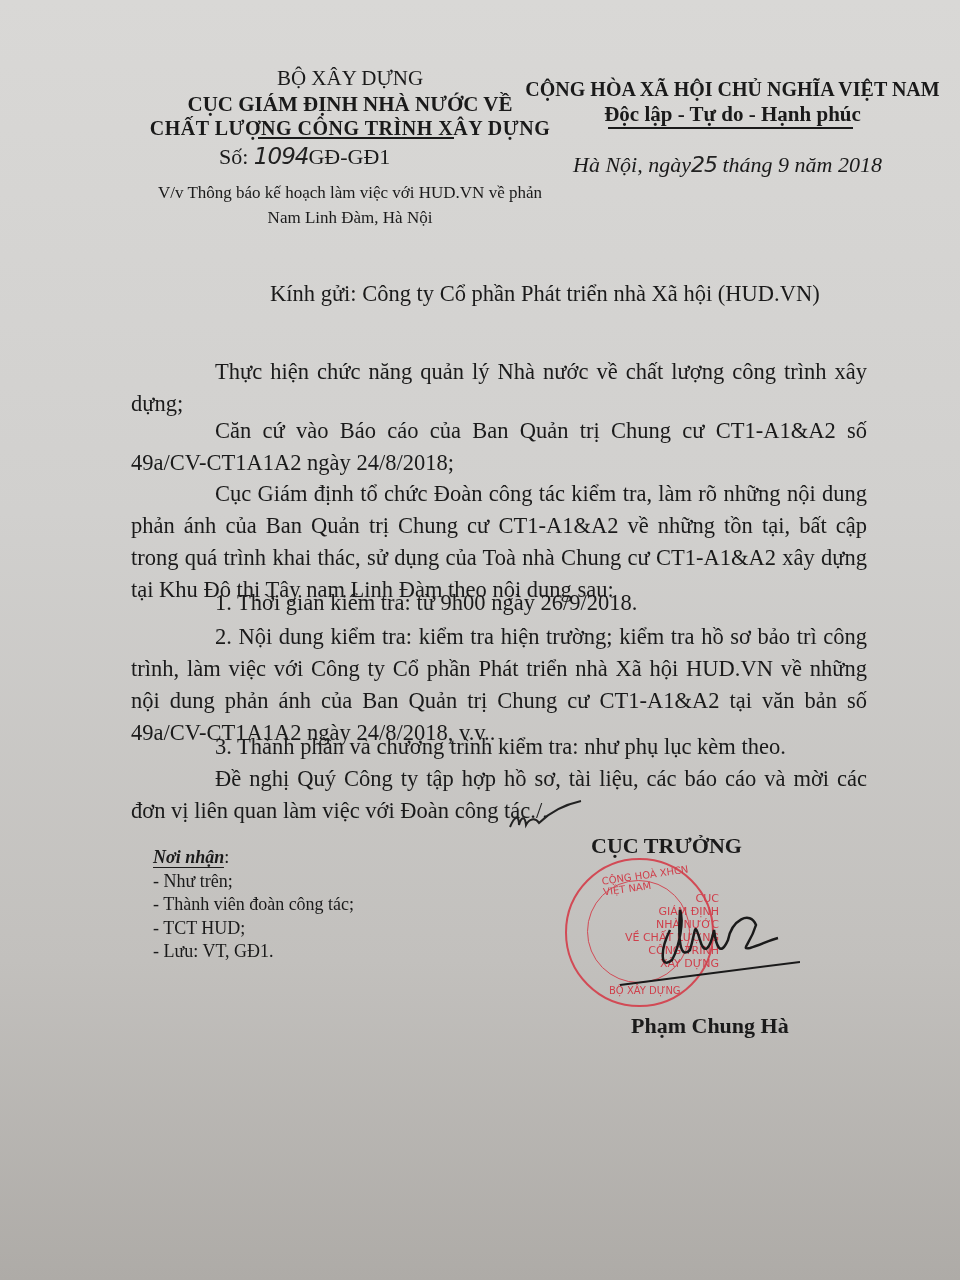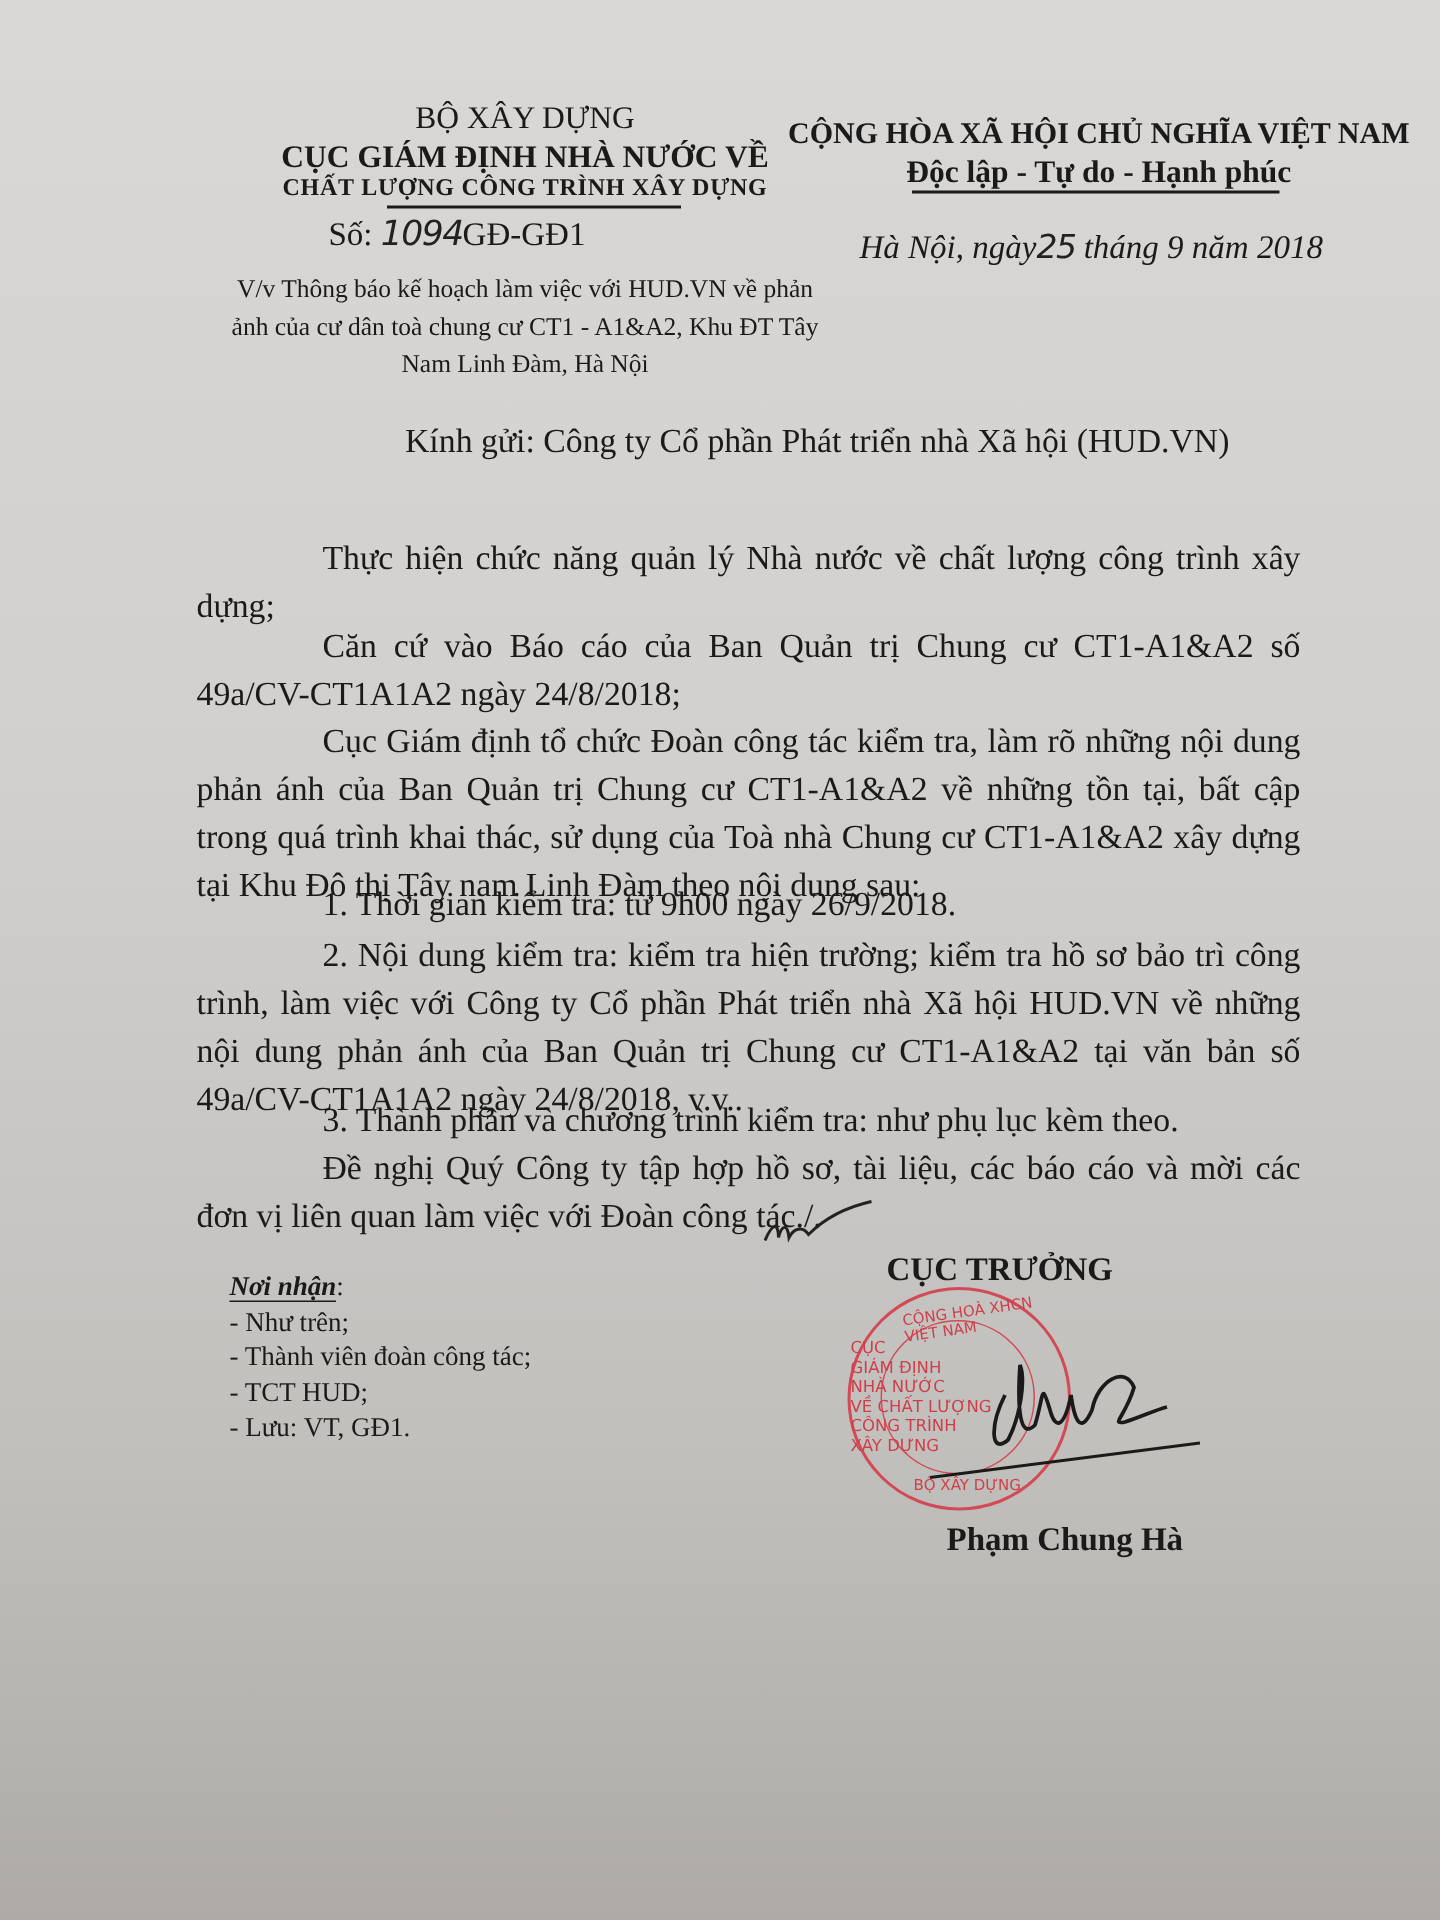--- a/index.html
+++ b/index.html
@@ -20,40 +20,39 @@
   .ind { text-indent:84px; }
   .stamp {
     position:absolute; left:565px; top:858px; width:145px; height:145px;
     border:2px solid #d24a55; border-radius:50%;
   }
   .stamp-inner {
     position:absolute; left:20px; top:20px; width:101px; height:101px;
     border:1.5px solid #d24a55; border-radius:50%;
   }
   .stamp-text {
-    position:absolute; left:0; width:152px; text-align:left;
+    position:absolute; left:0; width:152px; text-align:right;
     font-family:"DejaVu Sans", sans-serif; color:#cf3f4b; font-size:11px; line-height:13px;
   }
   .stamp-ring { position:absolute; font-family:"DejaVu Sans", sans-serif; color:#cf3f4b; font-size:10px; }
 </style>
 </head>
 <body>
 
 <div>
 
   <div class="abs c" style="left:150px; top:66px; width:400px; font-size:21px;">BỘ XÂY DỰNG</div>
   <div class="abs c b" style="left:130px; top:92px; width:440px; font-size:21px;">CỤC GIÁM ĐỊNH NHÀ NƯỚC VỀ</div>
-  <div class="abs c b" style="left:90px; top:117px; width:520px; font-size:16px; letter-spacing:0.5px;">CHẤT LƯỢNG CÔNG TRÌNH XÂY DỰNG</div>
+  <div class="abs c b" style="left:90px; top:117px; width:520px; font-size:20px; letter-spacing:0.5px;">CHẤT LƯỢNG CÔNG TRÌNH XÂY DỰNG</div>
   <div class="abs" style="left:258px; top:137px; width:196px; height:2px; background:#1a1a1a;"></div>
   <div class="abs" style="left:219px; top:143px; font-size:22px;text-align:center;">
     <span>Số: </span><span class="hand" style="font-size:23px;">1094</span><span>GĐ-GĐ1</span>
   </div>
   <div class="abs c" style="left:150px; top:180px; width:400px; font-size:17px; line-height:25px;">
     <div>V/v Thông báo kế hoạch làm việc với HUD.VN về phản</div>
-    <div>ảnh của cư dân toà chung cư CT1 - A1&amp;A2, Khu ĐT Tây</div>
     <div>Nam Linh Đàm, Hà Nội</div>
   </div>
 
   <div class="abs c b" style="left:525px; top:78px; width:415px; font-size:20px;">CỘNG HÒA XÃ HỘI CHỦ NGHĨA VIỆT NAM</div>
   <div class="abs c b" style="left:525px; top:102px; width:415px; font-size:21px;">Độc lập - Tự  do - Hạnh phúc</div>
   <div class="abs" style="left:608px; top:127px; width:245px; height:2px; background:#1a1a1a;"></div>
   <div class="abs i" style="left:573px; top:152px; font-size:22px;text-align:center;">
     <span>Hà Nội, ngày</span><span class="hand" style="font-size:22px;">25</span><span> tháng 9 năm 2018</span>
   </div>
 

